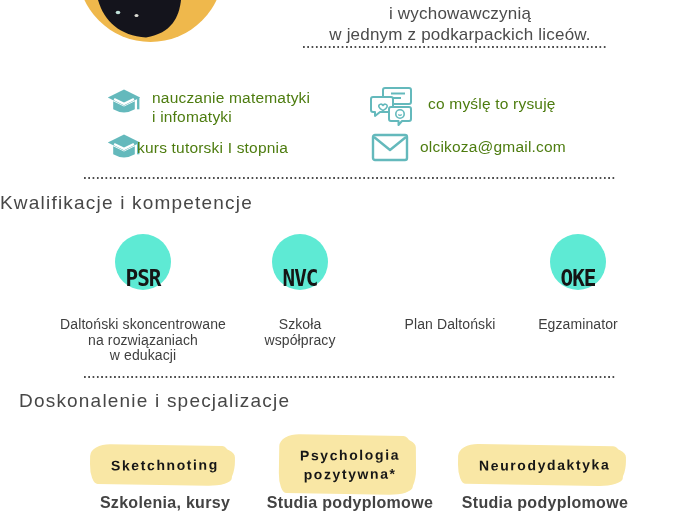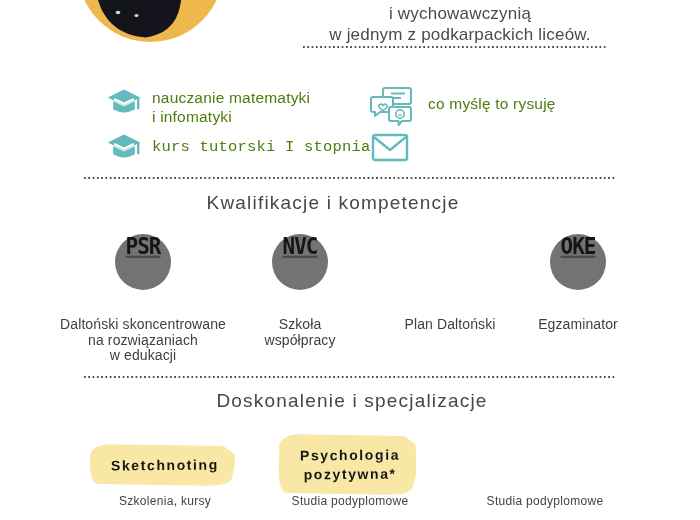--- a/index.html
+++ b/index.html
@@ -26,28 +26,28 @@
   .rule-full-1{position:absolute;left:84px;top:177px;width:532px;}
   .rule-full-2{position:absolute;left:84px;top:376px;width:532px;}
   
   .c-icon{position:absolute;}
   .c-text{
     position:absolute;font-size:15.5px;line-height:19px;color:#4d7c0f;
     white-space:pre-line;letter-spacing:.2px;
   }
   
   .section-title{
-    position:absolute;left:0;width:666px;text-align:center;
+    position:absolute;left:0;width:666px;text-align:left;
     font-size:19px;letter-spacing:1.2px;color:#474747;font-weight:400;
   }
   
   .badge-col{position:absolute;width:200px;text-align:center;}
   .badge-circle{
-    width:56px;height:56px;border-radius:50%;background:#737373;
-    margin:0 auto;display:flex;align-items:flex-start;justify-content:center;text-decoration:underline;
+    width:56px;height:56px;border-radius:50%;background:#5eead4;
+    margin:0 auto;display:flex;align-items:flex-end;justify-content:center;
   }
   .badge-abbr{
     font-family:"DejaVu Sans Mono", monospace;
     font-size:21px;font-weight:600;color:#151515;letter-spacing:-1px;
     transform:scaleY(1.08);
   }
   .badge-label{
     position:absolute;width:210px;text-align:center;
     font-size:14px;line-height:15.5px;color:#3f3f3f;white-space:pre-line;
     letter-spacing:.1px;
@@ -65,21 +65,21 @@
     border-radius:20px 10px 24px 8px / 12px 24px 8px 20px;
     transform:rotate(1.4deg);z-index:0;
   }
   .hl-text{
     position:relative;z-index:1;display:block;text-align:center;
     font-size:14px;font-weight:bold;color:#161616;letter-spacing:1.6px;
     line-height:19px;white-space:pre-line;
   }
   .dev-sub{
     position:absolute;top:494px;width:220px;text-align:center;
-    font-size:12px;color:#434343;letter-spacing:.3px;
+    font-size:16px;color:#434343;letter-spacing:.3px;font-weight:bold;
   }
 </style>
 </head>
 <body>
 
 <div class="canvas">
 
   <svg class="avatar" viewBox="0 0 170 50" width="170" height="50">
     <circle cx="82.5" cy="-31" r="73" fill="#efb84c"></circle>
     <path d="M30,0 L113,0 C111,17 104,33 78,37.5 C52,36 36,21 30,0 Z" fill="#14141c"></path>
@@ -102,21 +102,21 @@
   </svg>
   <div class="c-text" style="left:152px;top:88px;">nauczanie matematyki
  i infomatyki</div>
 
   <svg class="c-icon" style="left:106px;top:132px;" width="36" height="32" viewBox="0 0 40 34">
     <path d="M8,15 L20,21 L32,15 L32,24 Q20,31 8,24 Z" fill="#64b9bc"></path>
     <path d="M20,2 L38,11 L20,20 L2,11 Z" fill="#64b9bc"></path>
     <path d="M9,12.5 L20,18 L31,12.5" fill="none" stroke="#ffffff" stroke-width="2.6"></path>
     <rect x="34.5" y="11" width="2.6" height="13" fill="#64b9bc"></rect>
   </svg>
-  <div class="c-text" style="left:152px;top:138px;font-family:Liberation Mono, monospace;">kurs tutorski I stopnia</div>
+  <div class="c-text" style="left:137px;top:138px;">kurs tutorski I stopnia</div>
 
   <svg class="c-icon" style="left:369px;top:85px;" width="46" height="44" viewBox="0 0 46 44">
     <g fill="none" stroke="#64b9bc" stroke-width="2" stroke-linejoin="round">
       <path d="M16,3 h24 a2,2 0 0 1 2,2 v12 a2,2 0 0 1 -2,2 h-16 l-5,4 v-4 h-3 a2,2 0 0 1 -2,-2 v-12 a2,2 0 0 1 2,-2 Z"></path>
       <line x1="22" y1="8.5" x2="36" y2="8.5"></line>
       <line x1="22" y1="13" x2="32" y2="13"></line>
       <path d="M4,12 h18 a2,2 0 0 1 2,2 v11 a2,2 0 0 1 -2,2 h-11 l-5,4 v-4 h-2 a2,2 0 0 1 -2,-2 v-11 a2,2 0 0 1 2,-2 Z" fill="#ffffff"></path>
       <path d="M9,17.5 c1.5,-2.5 5,-1 4,1.5 c-0.7,1.8 -2.5,2.7 -4,3.5 c-1.5,-0.8 -3.3,-1.7 -4,-3.5 c-1,-2.5 2.5,-4 4,-1.5 Z" stroke-width="1.6" transform="translate(5,3)"></path>
       <path d="M22,22 h18 a2,2 0 0 1 2,2 v10 a2,2 0 0 1 -2,2 h-7 l-3.5,4 v-4 h-7.5 a2,2 0 0 1 -2,-2 v-10 a2,2 0 0 1 2,-2 Z" fill="#ffffff"></path>
       <circle cx="31" cy="29" r="4.2" stroke-width="1.6"></circle>
@@ -124,20 +124,21 @@
     </g>
   </svg>
   <div class="c-text" style="left:428px;top:94px;">co myślę to rysuję</div>
 
   <svg class="c-icon" style="left:371px;top:133px;" width="38" height="29" viewBox="0 0 38 29">
     <g fill="none" stroke="#64b9bc" stroke-width="2.4" stroke-linejoin="round">
       <rect x="2" y="2" width="34" height="25" rx="2"></rect>
       <path d="M3,4 L19,17 L35,4"></path>
     </g>
   </svg>
+  <div class="c-text" style="left:420px;top:137px;">olcikoza@gmail.com</div>
 
   <div class="dotted rule-full-1"></div>
   <div class="section-title" style="top:192px;">Kwalifikacje i kompetencje</div>
 
   <div class="badge-col" style="left:43px;top:234px;">
     <div class="badge-circle">
       <span class="badge-abbr">PSR</span>
     </div>
   </div>
   <div class="badge-col" style="left:200px;top:234px;">
@@ -166,18 +167,23 @@
     <span class="hl">
       <span class="hl-text">Sketchnoting</span>
     </span>
   </div>
   <div class="dev-col" style="left:240px;">
     <span class="hl">
       <span class="hl-text">Psychologia
 pozytywna*</span>
     </span>
   </div>
+  <div class="dev-col" style="left:435px;">
+    <span class="hl">
+      <span class="hl-text">Neurodydaktyka</span>
+    </span>
+  </div>
 
   <div class="dev-sub" style="left:55px;">Szkolenia, kursy</div>
   <div class="dev-sub" style="left:240px;">Studia podyplomowe</div>
   <div class="dev-sub" style="left:435px;">Studia podyplomowe</div>
 
 </div>
 
 </body></html>

